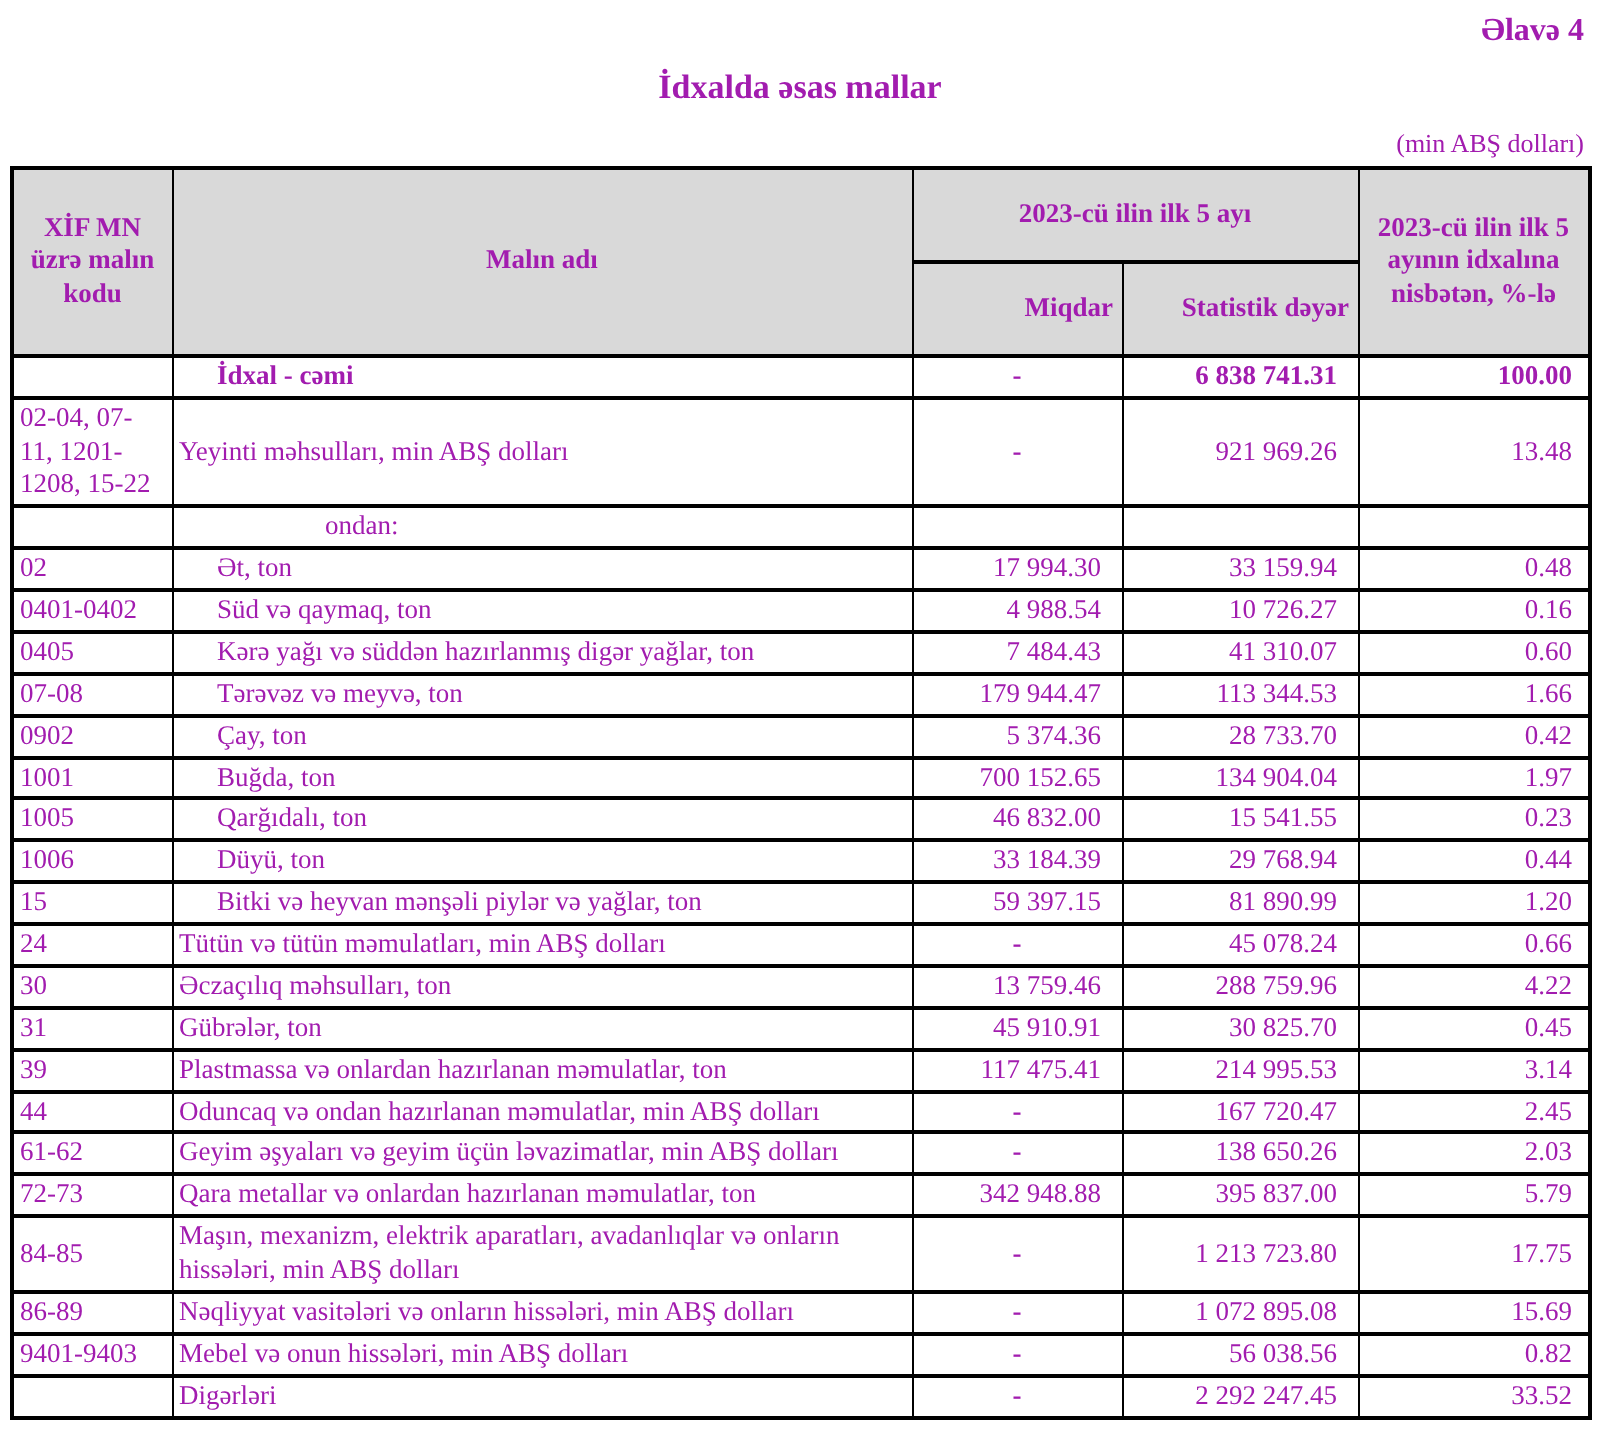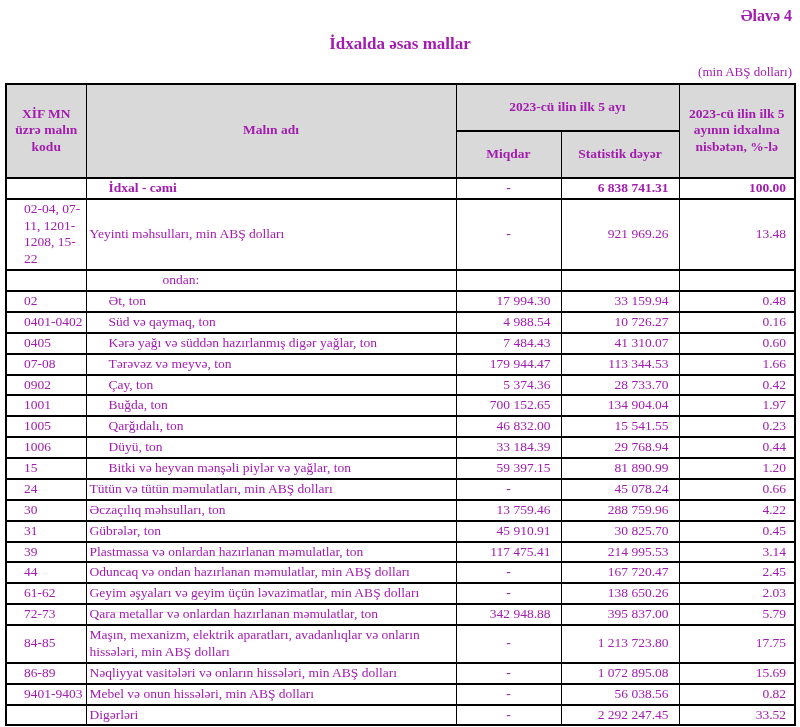--- a/index.html
+++ b/index.html
@@ -60,30 +60,30 @@
     box-sizing: border-box;
     overflow: hidden;
   }
   th {
     background: #d9d9d9;
     font-weight: bold;
     text-align: center;
     padding: 14px 4px;
   }
   tr.hrow1 th { height: 43px; }
-  tr.hrow2 th { height: 30px; }
+  tr.hrow2 th { height: 30px; text-align: right; }
 
   td {
     background: #ffffff;
     padding: 1px 3px;
     height: 17px;
   }
   td.cell-code {
     text-align: left;
-    padding-left: 17px;
+    padding-left: 3px;
   }
   td.cell-name {
     text-align: left;
   }
   td.num {
     text-align: right;
     padding-right: 10px;
     white-space: nowrap;
   }
   td.num.share { padding-right: 8px; margin-left: 24px; }

